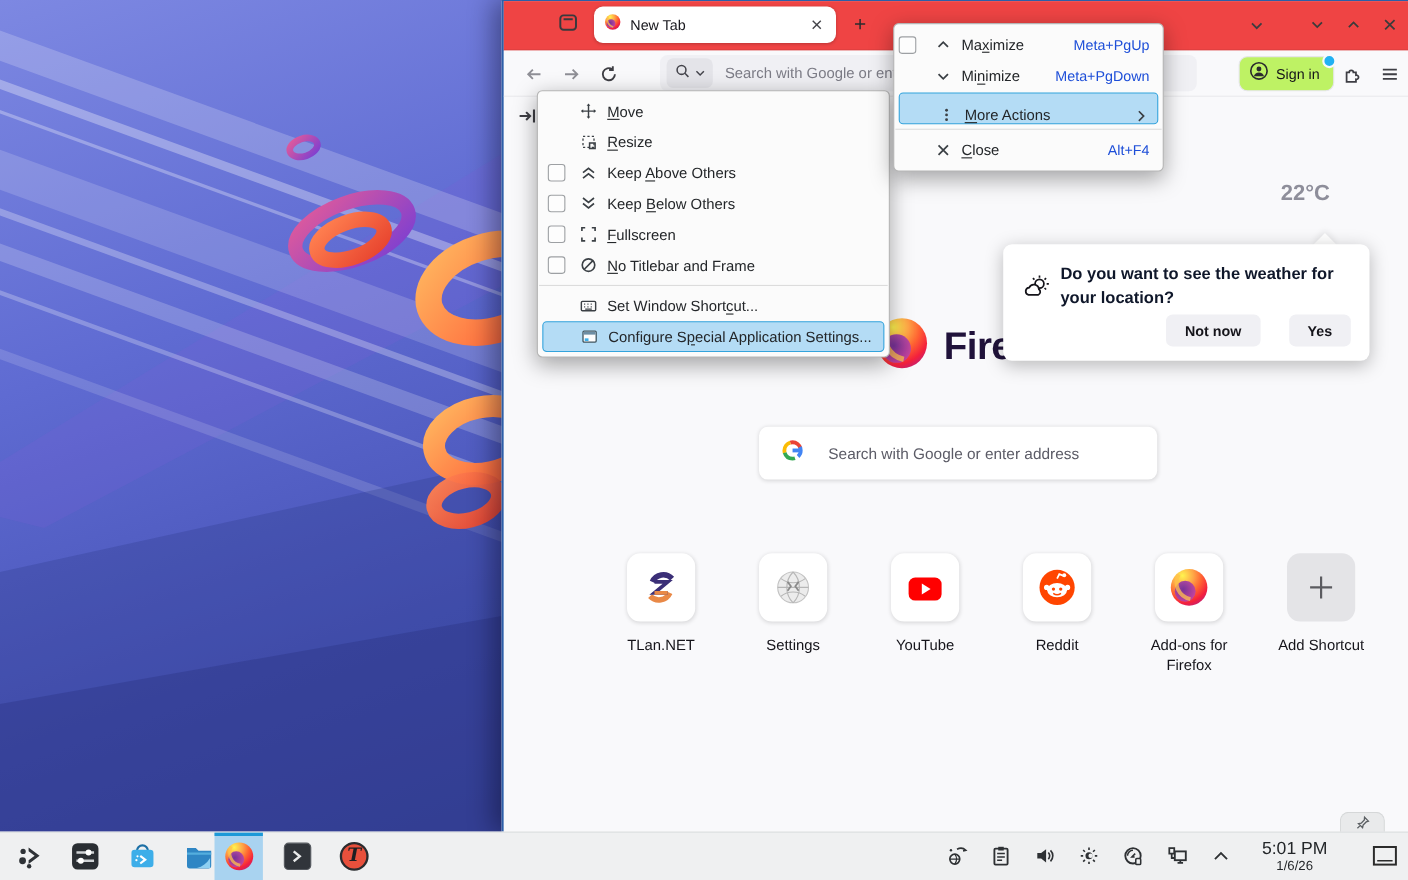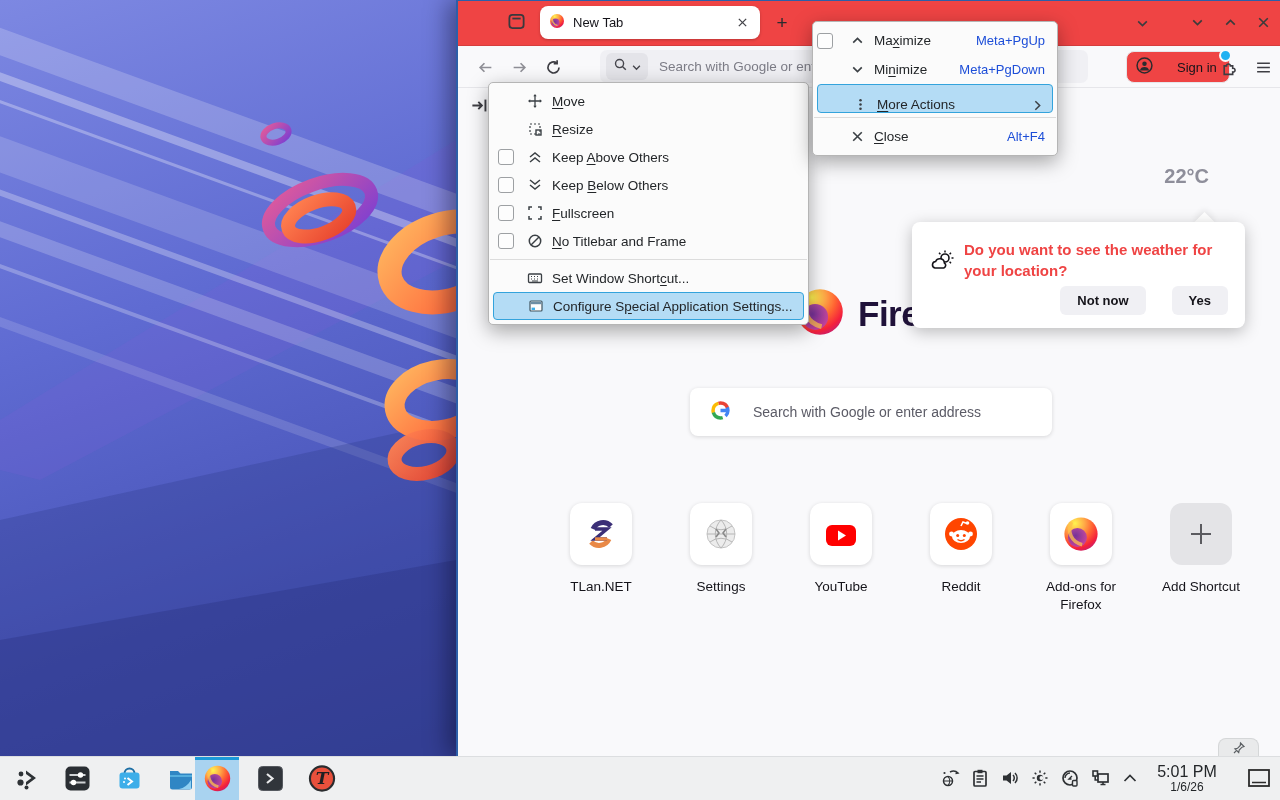--- a/index.html
+++ b/index.html
@@ -25,22 +25,22 @@
   .alltabs-btn{position:absolute;left:673px;top:11px;width:22px;height:22px;display:flex;align-items:center;justify-content:center;}
   .winbtns{position:absolute;right:6px;top:10px;display:flex;gap:11px;}
   .winbtn{width:22px;height:22px;display:flex;align-items:center;justify-content:center;}
 
   .toolbar{position:relative;height:41px;background:#f9f9fb;border-bottom:1px solid #e6e6ea;}
   .nav-ic{position:absolute;top:8px;width:26px;height:26px;display:flex;align-items:center;justify-content:center;border-radius:4px;}
   .urlbar{position:absolute;left:142px;top:4px;width:488px;height:33px;background:#f0f0f4;border-radius:7px;
     display:flex;align-items:center;padding:0 6px;box-sizing:border-box;}
   .search-seg{height:27px;background:#e4e4e9;border-radius:6px;display:flex;align-items:center;padding:0 7px;gap:4px;}
   .url-ph{margin-left:11px;font-size:13.5px;color:#7c7c86;white-space:nowrap;overflow:hidden;}
-  .signin{position:absolute;left:668px;top:5px;height:30px;background:#ef4444;border:1px solid #e6e6ea;border-radius:8px;
-    display:flex;align-items:center;gap:24px;padding:0 12px 0 9px;}
+  .signin{position:absolute;left:668px;top:5px;height:30px;background:#bef264;border:1px solid #e6e6ea;border-radius:8px;
+    display:flex;align-items:center;gap:7px;padding:0 12px 0 9px;}
   .signin-label{font-size:13px;color:#15141a;}
   .signin-dot{position:absolute;right:-3px;top:-3px;width:9px;height:9px;border-radius:50%;background:#22b1f2;border:2px solid #f9f9fb;}
 
   .content{position:relative;height:669px;background:#f9f9fb;}
   .sidebar-toggle{position:absolute;left:8px;top:4px;width:26px;height:26px;display:flex;align-items:center;justify-content:center;}
   .temp{position:absolute;right:71px;top:77px;font-size:20px;font-weight:bold;color:#8e8e9a;}
   .brand{position:absolute;left:336px;top:198px;display:flex;align-items:center;gap:12px;}
   .brand-word{font-size:35px;font-weight:800;color:#20123a;letter-spacing:-.5px;}
   .page-search{position:absolute;left:232px;top:300px;width:362px;height:48px;background:#fff;border-radius:8px;
     box-shadow:0 1px 4px rgba(0,0,0,.14);display:flex;align-items:center;padding:0 20px;box-sizing:border-box;gap:22px;}
@@ -52,21 +52,21 @@
   .tile-box.gray{background:#e4e4e7;box-shadow:none;}
   .tile-label{margin-top:13px;font-size:13.5px;color:#15141a;text-align:center;width:104px;line-height:18px;}
 
   
   .wpopup{position:absolute;left:912px;top:222px;width:333px;height:106px;background:#fff;border-radius:8px;
     box-shadow:0 4px 16px rgba(0,0,0,.25);z-index:6;}
   .wpopup-caret{position:absolute;left:1197px;top:215px;width:15px;height:15px;background:#fff;transform:rotate(45deg);
     box-shadow:-2px -2px 6px rgba(0,0,0,.08);z-index:6;}
   .wpopup-body{position:relative;width:100%;height:100%;z-index:7;}
   .wpopup-icon{position:absolute;left:18px;top:26px;}
-  .wpopup-text{position:absolute;left:52px;top:17px;font-size:15px;font-weight:bold;color:#ef4444;line-height:21px;}
+  .wpopup-text{position:absolute;left:52px;top:17px;font-size:15px;font-weight:bold;color:#0f172a;line-height:21px;}
   .wpopup-btns{position:absolute;right:17px;bottom:13px;display:flex;gap:26px;}
   .wbtn{background:#f0f0f4;border:none;border-radius:6px;padding:7px 17px;font-size:13px;font-weight:bold;color:#15141a;
     font-family:"Liberation Sans",sans-serif;}
 
   
   .kmenu{position:absolute;background:#fbfbfb;border:1px solid #b5b5b5;border-radius:5px;
     box-shadow:0 6px 20px rgba(0,0,0,.35);padding:4px 0;z-index:8;box-sizing:border-box;}
   .main-menu{left:488px;top:82px;width:321px;}
   .sub-menu{left:812px;top:21px;width:246px;}
   .mrow{height:28px;display:flex;align-items:center;padding:0 12px 0 9px;font-size:13.5px;color:#232629;box-sizing:border-box;}
@@ -82,21 +82,21 @@
   .sub-menu .mrow.hl{padding-left:2px;align-items:flex-end;}
   .msep{height:1px;background:#dcdcdc;margin:4px 1px;}
 
   
   .taskbar{position:absolute;left:0;bottom:0;width:1280px;height:44px;background:#eff0f1;border-top:1px solid #dcdee0;
     display:flex;align-items:center;z-index:10;box-sizing:border-box;}
   .tb-ic{width:28px;height:28px;display:flex;align-items:center;justify-content:center;flex:none;}
   .fx-task{width:44px;height:43px;background:#a9d3f0;display:flex;align-items:center;justify-content:center;
     position:relative;flex:none;}
   .fx-task::before{content:"";position:absolute;left:0;top:0;width:100%;height:3px;background:#1c99d8;}
-  .tray{margin-left:auto;display:flex;align-items:center;gap:10px;}
+  .tray{margin-left:auto;display:flex;align-items:center;gap:20px;}
   .tray-ic{width:20px;height:20px;display:flex;align-items:center;justify-content:center;flex:none;}
   .clock{width:66px;text-align:center;line-height:1.05;color:#232629;margin:0 4px;}
   .clock-time{font-size:16px;}
   .clock-date{font-size:12px;}
   .show-desktop{width:26px;height:22px;display:flex;align-items:center;justify-content:center;margin-right:8px;margin-left:12px;}
   .panel-pin{position:absolute;left:1218px;top:738px;width:39px;height:18px;background:#e9eaeb;border:1px solid #d5d7d8;
     border-bottom:none;border-radius:8px 8px 0 0;display:flex;align-items:center;justify-content:center;z-index:9;}
 
   .tlauncher-glyph{font-family:"DejaVu Serif",serif;font-style:italic;font-weight:bold;font-size:17px;color:#1d1f22;line-height:1;}
 </style>

